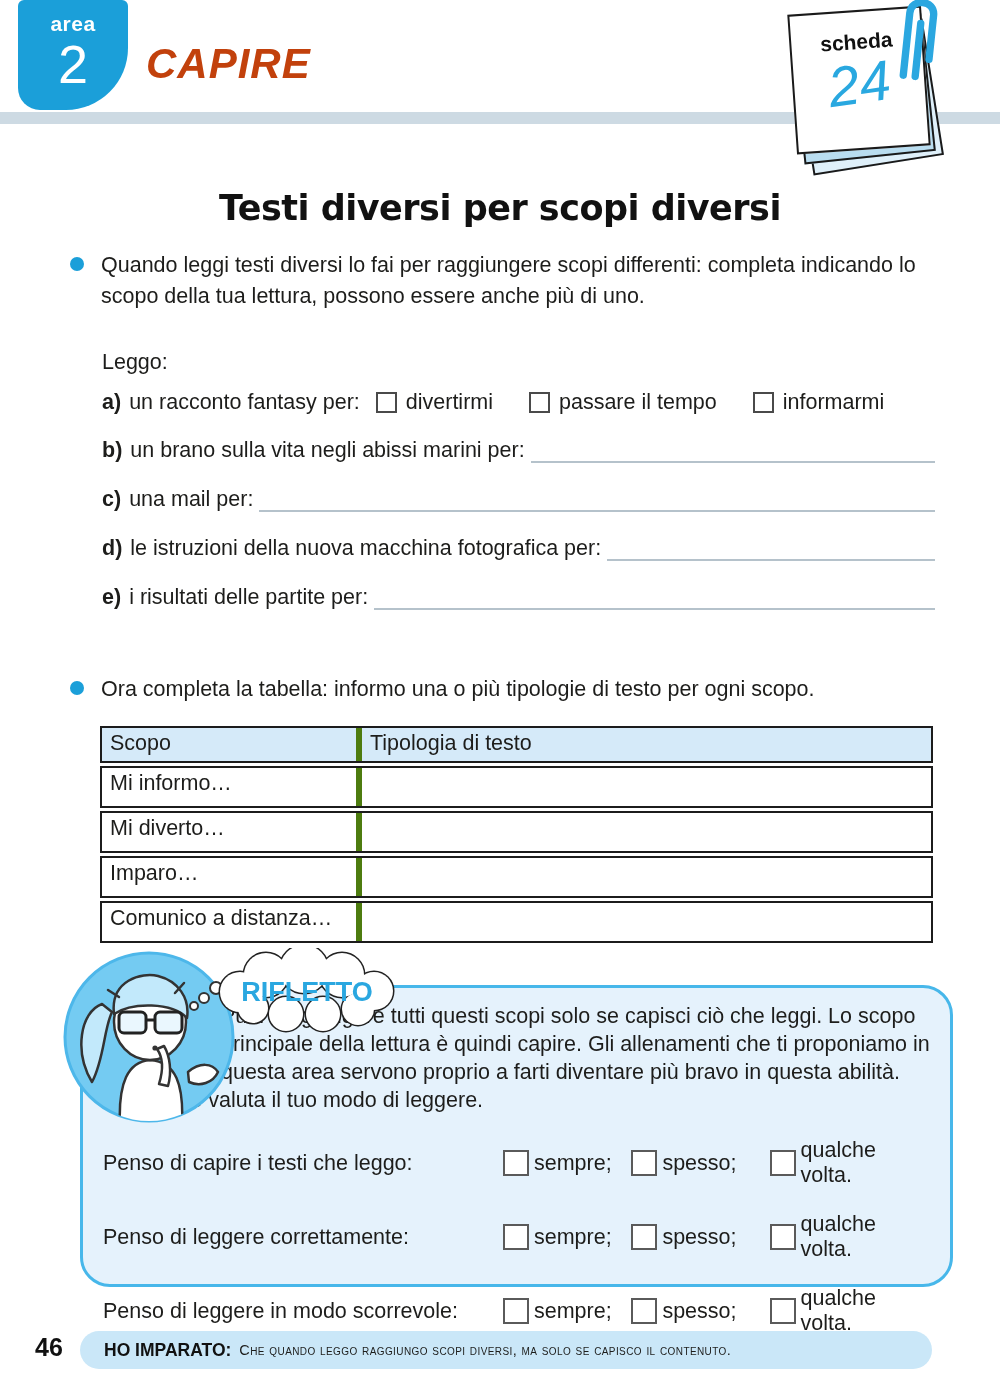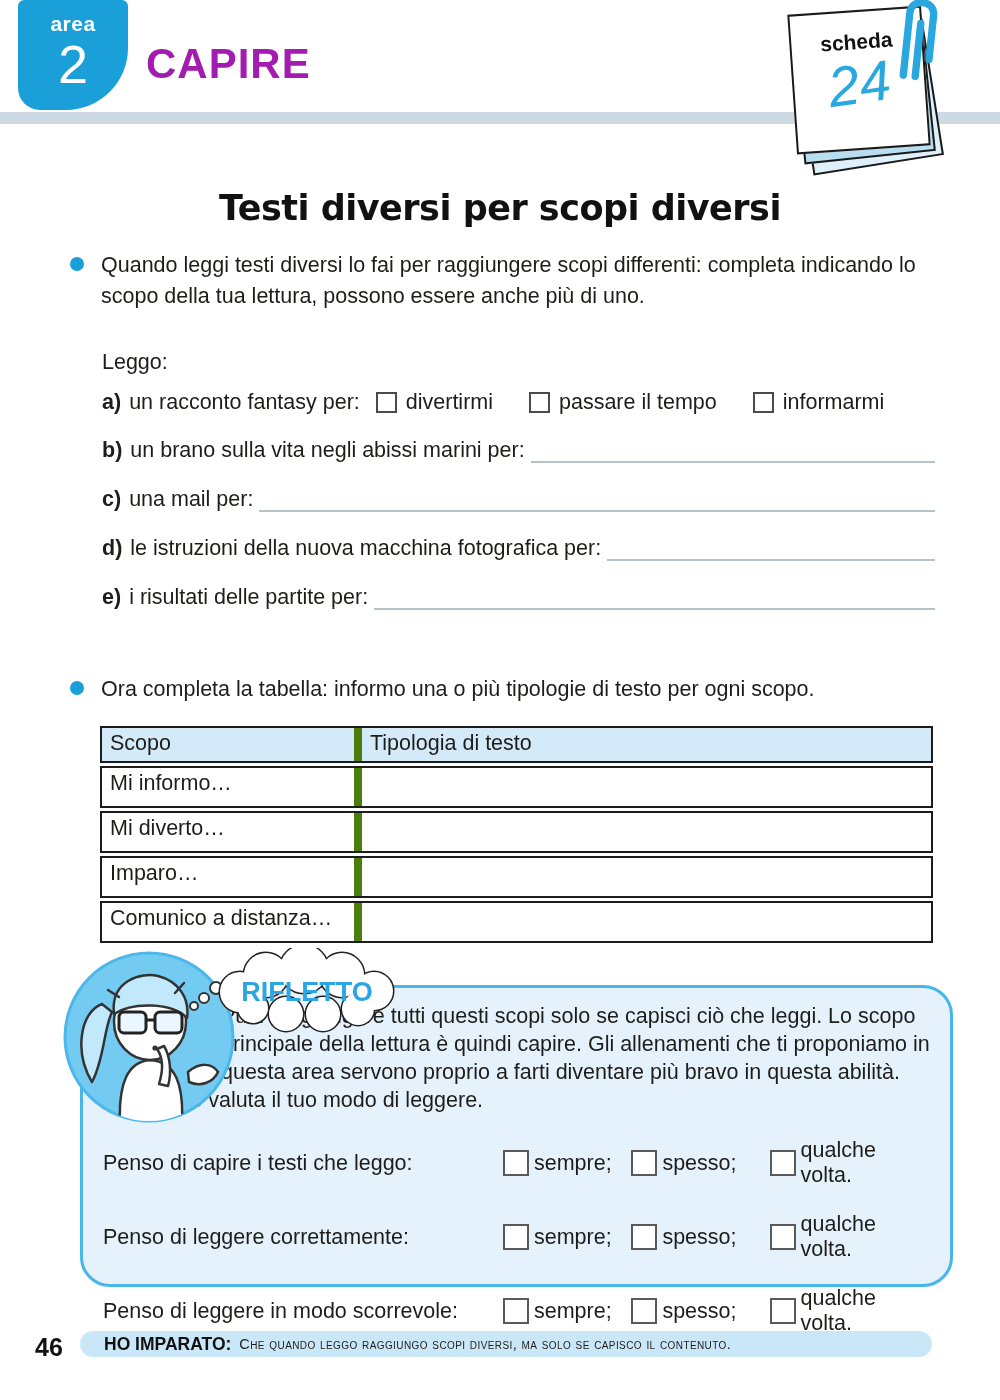--- a/index.html
+++ b/index.html
@@ -17,22 +17,23 @@
   .area-badge{
     position:absolute; left:18px; top:0; width:110px; height:110px;
     background:#1b9fd9; color:#fff; text-align:center;
     border-radius:6px 6px 62px 22px;
     z-index:3;
   }
   .area-badge .area-label{ display:block; font-size:21px; font-weight:bold; margin-top:12px; letter-spacing:.5px;}
   .area-badge .area-number{ display:block; font-size:54px; font-weight:300; line-height:1.05;}
   .capire{
     position:absolute; left:146px; top:40px;
-    font-size:42px; font-weight:800; letter-spacing:1px; color:#a21caf;
+    font-size:42px; font-weight:800; letter-spacing:1px; color:#c2410c;
     z-index:3;
+    font-style:italic;
   }
   .top-bar{
     position:absolute; left:0; top:112px; width:1000px; height:12px;
     background:#cddae3; z-index:1;
   }
 
   
   .note-wrap{ position:absolute; left:788px; top:6px; width:160px; height:170px; z-index:4;}
   .note-back2{ position:absolute; left:14px; top:22px; width:132px; height:138px; background:#dff0fa; border:2px solid #1a1a1a; transform:rotate(-9deg);}
   .note-back1{ position:absolute; left:9px; top:14px; width:132px; height:138px; background:#b9ddf0; border:2px solid #1a1a1a; transform:rotate(-6deg);}
@@ -74,21 +75,21 @@
   .cbx-opt{ display:flex; align-items:flex-end; margin-right:36px; white-space:nowrap;}
   .cbx-opt:last-child{ margin-right:16px; }
 
   
   .scopo-table{ position:absolute; left:100px; top:726px; width:833px; }
   .t-row{
     display:flex; border:2px solid #1c1c1c; margin-bottom:3px;
     font-size:21.5px; background:#fff;
   }
   .t-row.header{ background:#d5eaf9; }
-  .t-c1{ flex:0 0 260px; border-right:8px solid #4d7c0f; padding:3px 6px 5px 8px; min-height:33px;}
+  .t-c1{ flex:0 0 260px; border-right:6px solid #4d7c0f; padding:3px 6px 5px 8px; min-height:33px;}
   .t-c2{ flex:1 1 auto; padding:3px 6px 5px 8px; min-height:33px;}
   .t-row.body .t-c1,.t-row.body .t-c2{ min-height:38px; }
 
   
   .rifletto-box{
     position:absolute; left:80px; top:985px; width:873px; height:302px;
     background:#e5f2fc; border:3px solid #47b7ea; border-radius:30px;
     padding:14px 20px 0 20px;
   }
   .rifletto-circle{ position:absolute; left:62px; top:950px; width:175px; height:175px; z-index:5;}
@@ -98,21 +99,21 @@
   .question-row{ display:flex; align-items:center; margin-top:24px; font-size:21.5px;}
   .question-row:first-of-type{ margin-top:22px; }
   .q-label{ flex:0 0 400px; }
   .q-opt{ display:flex; align-items:center; }
   .q-opt .qcbx{ width:26px; height:26px; border:2px solid #5a5a5a; background:#fff; margin-right:5px; flex:0 0 26px;}
   .q-opt.w1{ width:131px; } .q-opt.w2{ width:141px; }
 
   
   .page-number{ position:absolute; left:35px; top:1333px; font-size:25px; font-weight:bold; color:#111;}
   .footer-pill{
-    position:absolute; left:80px; top:1331px; width:852px; height:26px;
+    position:absolute; left:80px; top:1331px; width:852px; height:38px;
     background:#cae7f8; border-radius:19px;
     display:flex; align-items:center; padding-left:24px;
   }
   .footer-label{ font-size:17.5px; font-weight:bold; color:#111; }
   .footer-text{ font-size:14.5px; font-variant:small-caps; letter-spacing:.4px; margin-left:8px; color:#1d1d1b;}
 </style>
 </head>
 <body>
 
 <div class="top-bar"></div>

